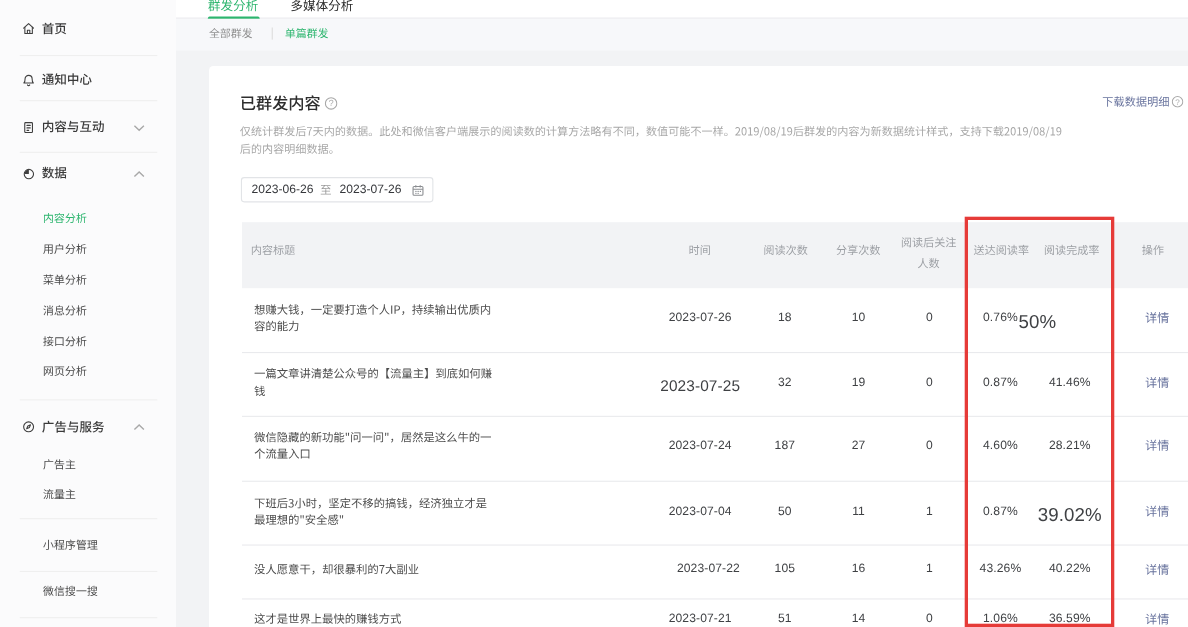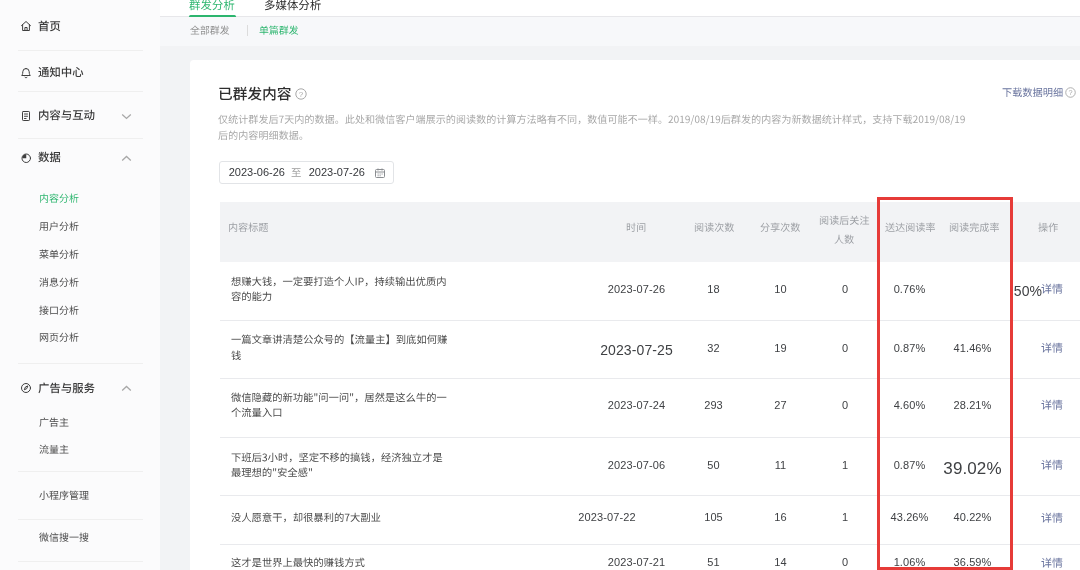--- a/index.html
+++ b/index.html
@@ -650,21 +650,21 @@
       <use href="#g68" x="1000"></use>
       <use href="#g89" x="2000"></use>
       <use href="#g135" x="3000"></use>
     </g>
   </svg>
 <div class="lat" style="left:636.5px;top:282.6px;transform:translateX(-50%);font-size:11px;color:#3f4144;letter-spacing:0.1px">2023-07-26</div>
 <div class="lat" style="left:713.5px;top:282.6px;transform:translateX(-50%);font-size:11px;color:#3f4144;letter-spacing:0.1px">18</div>
 <div class="lat" style="left:780.5px;top:282.6px;transform:translateX(-50%);font-size:11px;color:#3f4144;letter-spacing:0.1px">10</div>
 <div class="lat" style="left:845px;top:282.6px;transform:translateX(-50%);font-size:11px;color:#3f4144;letter-spacing:0.1px">0</div>
 <div class="lat" style="left:909.5px;top:282.6px;transform:translateX(-50%);font-size:11px;color:#3f4144;letter-spacing:0.1px">0.76%</div>
-<div class="lat" style="left:1028px;top:282.6px;transform:translateX(-50%);font-size:14px;color:#3f4144;letter-spacing:0.1px">50%</div>
+<div class="lat" style="left:943px;top:282.6px;transform:translateX(-50%);font-size:17px;color:#3f4144;letter-spacing:0.1px">50%</div>
 <svg style="position:absolute;left:1040.5px;top:282.9px;overflow:visible;" width="22.0" height="12.6">
     <g fill="#66719c" transform="translate(0,9.90) scale(0.011000,-0.011000)">
       <use href="#g136" x="0"></use>
       <use href="#g137" x="1000"></use>
     </g>
   </svg>
 <div class="rline" style="top:320px"></div>
 <svg style="position:absolute;left:231.4px;top:334.1px;overflow:visible;" width="216.3" height="11.8">
     <g fill="#4a4a4a" transform="translate(0,9.27) scale(0.010300,-0.010300)">
       <use href="#g44" x="0"></use>
@@ -737,21 +737,21 @@
 <svg style="position:absolute;left:231.4px;top:407.0px;overflow:visible;" width="51.5" height="11.8">
     <g fill="#4a4a4a" transform="translate(0,9.27) scale(0.010300,-0.010300)">
       <use href="#g127" x="0"></use>
       <use href="#g34" x="1000"></use>
       <use href="#g35" x="2000"></use>
       <use href="#g163" x="3000"></use>
       <use href="#g24" x="4000"></use>
     </g>
   </svg>
 <div class="lat" style="left:636.5px;top:398.8px;transform:translateX(-50%);font-size:11px;color:#3f4144;letter-spacing:0.1px">2023-07-24</div>
-<div class="lat" style="left:713.5px;top:398.8px;transform:translateX(-50%);font-size:11px;color:#3f4144;letter-spacing:0.1px">293</div>
+<div class="lat" style="left:713.5px;top:398.8px;transform:translateX(-50%);font-size:11px;color:#3f4144;letter-spacing:0.1px">187</div>
 <div class="lat" style="left:780.5px;top:398.8px;transform:translateX(-50%);font-size:11px;color:#3f4144;letter-spacing:0.1px">27</div>
 <div class="lat" style="left:845px;top:398.8px;transform:translateX(-50%);font-size:11px;color:#3f4144;letter-spacing:0.1px">0</div>
 <div class="lat" style="left:909.5px;top:398.8px;transform:translateX(-50%);font-size:11px;color:#3f4144;letter-spacing:0.1px">4.60%</div>
 <div class="lat" style="left:972.5px;top:398.8px;transform:translateX(-50%);font-size:11px;color:#3f4144;letter-spacing:0.1px">28.21%</div>
 <svg style="position:absolute;left:1040.5px;top:399.1px;overflow:visible;" width="22.0" height="12.6">
     <g fill="#66719c" transform="translate(0,9.90) scale(0.011000,-0.011000)">
       <use href="#g136" x="0"></use>
       <use href="#g137" x="1000"></use>
     </g>
   </svg>
@@ -787,21 +787,21 @@
       <use href="#g40" x="1000"></use>
       <use href="#g119" x="2000"></use>
       <use href="#g68" x="3000"></use>
       <use href="#g155" x="4000"></use>
       <use href="#g175" x="4474"></use>
       <use href="#g50" x="5474"></use>
       <use href="#g176" x="6474"></use>
       <use href="#g155" x="7474"></use>
     </g>
   </svg>
-<div class="lat" style="left:636.5px;top:459.1px;transform:translateX(-50%);font-size:11px;color:#3f4144;letter-spacing:0.1px">2023-07-06</div>
+<div class="lat" style="left:636.5px;top:459.1px;transform:translateX(-50%);font-size:11px;color:#3f4144;letter-spacing:0.1px">2023-07-04</div>
 <div class="lat" style="left:713.5px;top:459.1px;transform:translateX(-50%);font-size:11px;color:#3f4144;letter-spacing:0.1px">50</div>
 <div class="lat" style="left:780.5px;top:459.1px;transform:translateX(-50%);font-size:11px;color:#3f4144;letter-spacing:0.1px">11</div>
 <div class="lat" style="left:845px;top:459.1px;transform:translateX(-50%);font-size:11px;color:#3f4144;letter-spacing:0.1px">1</div>
 <div class="lat" style="left:909.5px;top:459.1px;transform:translateX(-50%);font-size:11px;color:#3f4144;letter-spacing:0.1px">0.87%</div>
 <div class="lat" style="left:972.5px;top:459.1px;transform:translateX(-50%);font-size:17px;color:#3f4144;letter-spacing:0.1px">39.02%</div>
 <svg style="position:absolute;left:1040.5px;top:459.4px;overflow:visible;" width="22.0" height="12.6">
     <g fill="#66719c" transform="translate(0,9.90) scale(0.011000,-0.011000)">
       <use href="#g136" x="0"></use>
       <use href="#g137" x="1000"></use>
     </g>
@@ -819,21 +819,21 @@
       <use href="#g182" x="7000"></use>
       <use href="#g183" x="8000"></use>
       <use href="#g184" x="9000"></use>
       <use href="#g68" x="10000"></use>
       <use href="#g66" x="11000"></use>
       <use href="#g121" x="11555"></use>
       <use href="#g185" x="12555"></use>
       <use href="#g186" x="13555"></use>
     </g>
   </svg>
-<div class="lat" style="left:607px;top:511.3px;transform:translateX(-50%);font-size:11px;color:#3f4144;letter-spacing:0.1px">2023-07-22</div>
+<div class="lat" style="left:644px;top:511.3px;transform:translateX(-50%);font-size:11px;color:#3f4144;letter-spacing:0.1px">2023-07-22</div>
 <div class="lat" style="left:713.5px;top:511.3px;transform:translateX(-50%);font-size:11px;color:#3f4144;letter-spacing:0.1px">105</div>
 <div class="lat" style="left:780.5px;top:511.3px;transform:translateX(-50%);font-size:11px;color:#3f4144;letter-spacing:0.1px">16</div>
 <div class="lat" style="left:845px;top:511.3px;transform:translateX(-50%);font-size:11px;color:#3f4144;letter-spacing:0.1px">1</div>
 <div class="lat" style="left:909.5px;top:511.3px;transform:translateX(-50%);font-size:11px;color:#3f4144;letter-spacing:0.1px">43.26%</div>
 <div class="lat" style="left:972.5px;top:511.3px;transform:translateX(-50%);font-size:11px;color:#3f4144;letter-spacing:0.1px">40.22%</div>
 <svg style="position:absolute;left:1040.5px;top:511.6px;overflow:visible;" width="22.0" height="12.6">
     <g fill="#66719c" transform="translate(0,9.90) scale(0.011000,-0.011000)">
       <use href="#g136" x="0"></use>
       <use href="#g137" x="1000"></use>
     </g>

